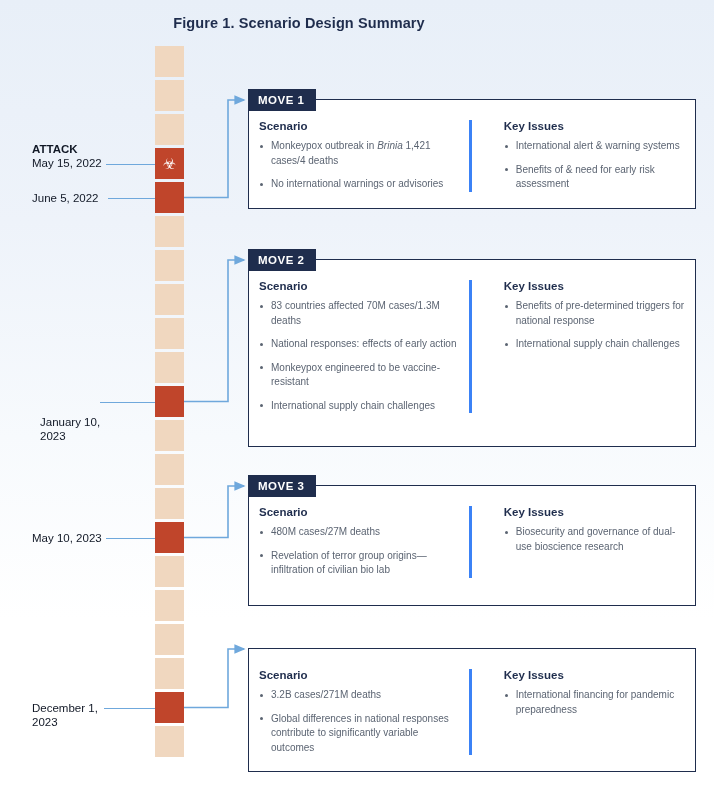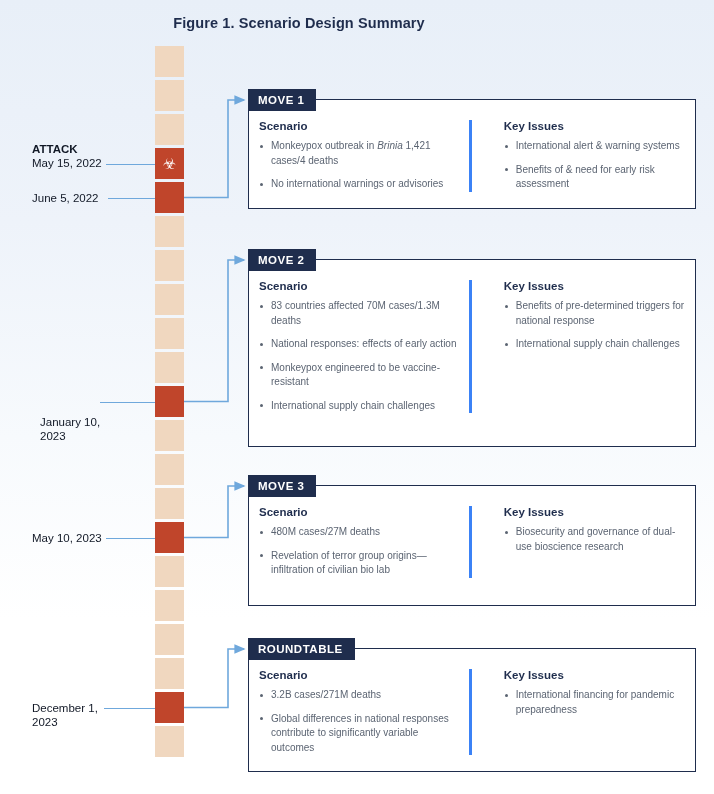--- a/index.html
+++ b/index.html
@@ -241,21 +241,20 @@
           </div>
           <div class="col col-issues">
             <div class="col-title">Key Issues</div>
             <ul class="bullets">
               <li>Biosecurity and governance of dual-use bioscience research</li>
             </ul>
           </div>
         </div>
       </div>
       <div class="panel" style="top: 648px; min-height: 124px;">
-        <div class="panel-header">ROUNDTABLE</div>
         <div class="panel-body">
           <div class="col col-scenario">
             <div class="col-title">Scenario</div>
             <ul class="bullets">
               <li>3.2B cases/271M deaths</li>
               <li>Global differences in national responses contribute to significantly variable outcomes</li>
             </ul>
           </div>
           <div class="col col-issues">
             <div class="col-title">Key Issues</div>

